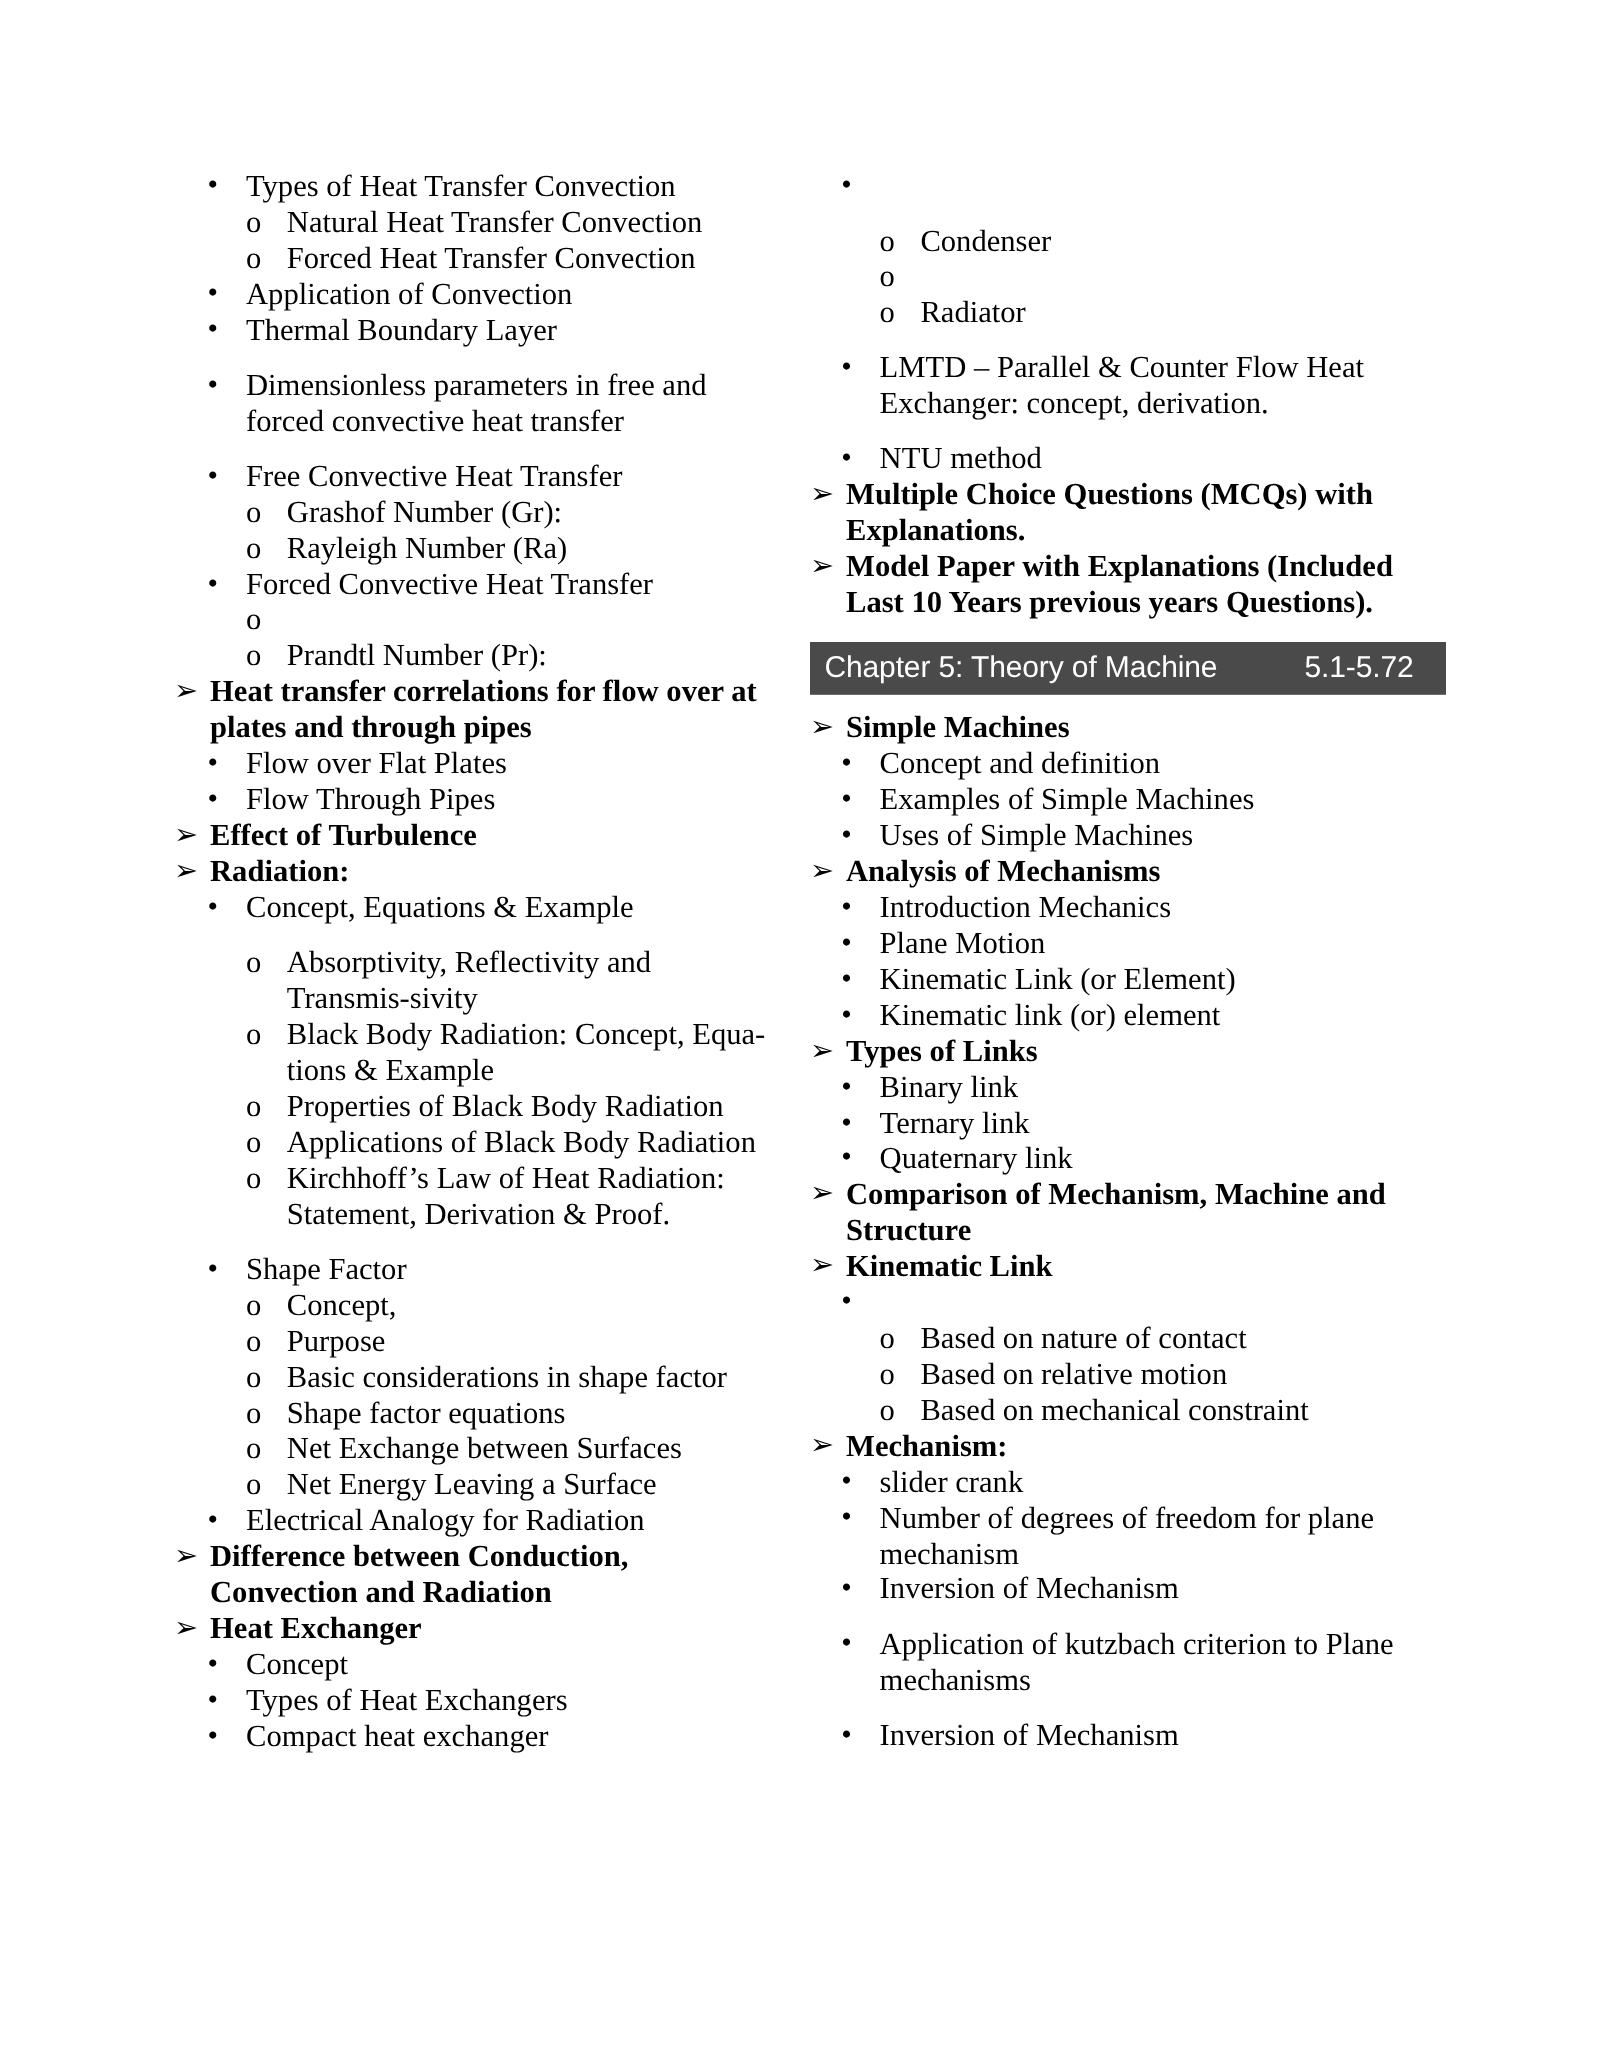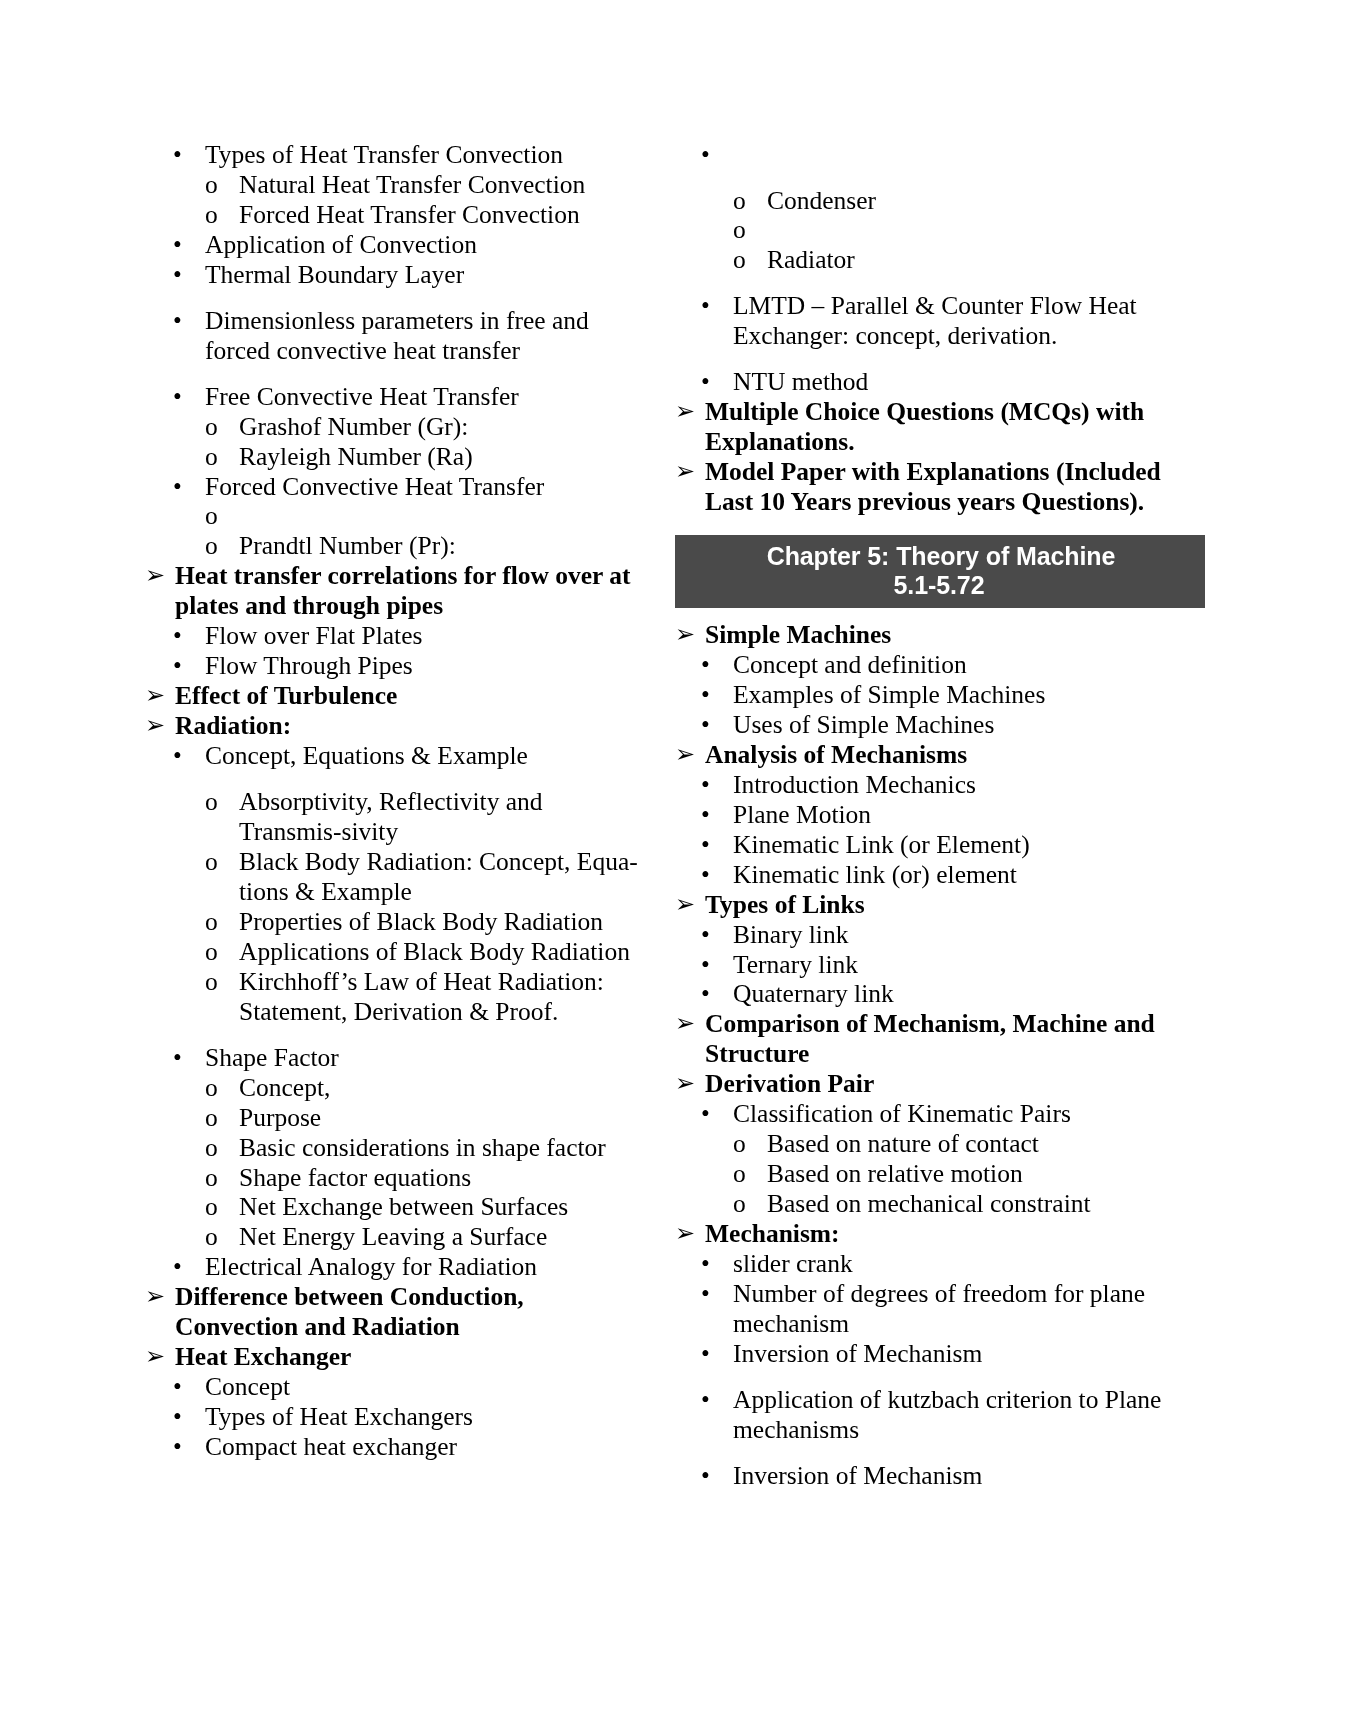--- a/index.html
+++ b/index.html
@@ -92,27 +92,26 @@
   .col-right .lvl-1 { padding-left: 26px; }
   .col-right .lvl-2 { padding-left: 58px; }
 
   .gap-top { margin-top: 16px; }
 
   
   .chapter-bar {
     background: #4a4a4a;
     color: #ffffff;
     font-family: "Liberation Sans", "DejaVu Sans", sans-serif;
-    font-weight: bold;
+    font-weight: normal;
     font-size: 25px;
     display: flex;
-    flex-direction: column;
     align-items: center;
     justify-content: space-between;
-    padding: 7px 10px 8px 12px;
+    padding: 7px 23px 8px 12px;
     margin-top: 18px;
     margin-bottom: 12px;
     letter-spacing: -0.1px;
     box-sizing: border-box;
     width: 100%;
   }
   .chapter-title { white-space: nowrap; }
   .chapter-pages { white-space: nowrap; padding-right: 4px; }
 </style>
 </head>
@@ -358,25 +357,24 @@
           <div class="item lvl-1">
             <span class="marker">•</span>
             <span class="text">Quaternary link</span>
           </div>
           <div class="item lvl-h">
             <span class="marker">➢</span>
             <span class="text">Comparison of Mechanism, Machine and Structure</span>
           </div>
           <div class="item lvl-h">
             <span class="marker">➢</span>
-            <span class="text">Derivation Pair</span>
-          </div>
-          <div class="item lvl-1">
-            <span class="marker">•</span>
-            <span class="text">Classification of Kinematic Pairs</span>
+            <span class="text">Kinematic Link</span>
+          </div>
+          <div class="item lvl-1">
+            <span class="marker">•</span>
           </div>
           <div class="item lvl-2">
             <span class="marker">o</span>
             <span class="text">Based on nature of contact</span>
           </div>
           <div class="item lvl-2">
             <span class="marker">o</span>
             <span class="text">Based on relative motion</span>
           </div>
           <div class="item lvl-2">

